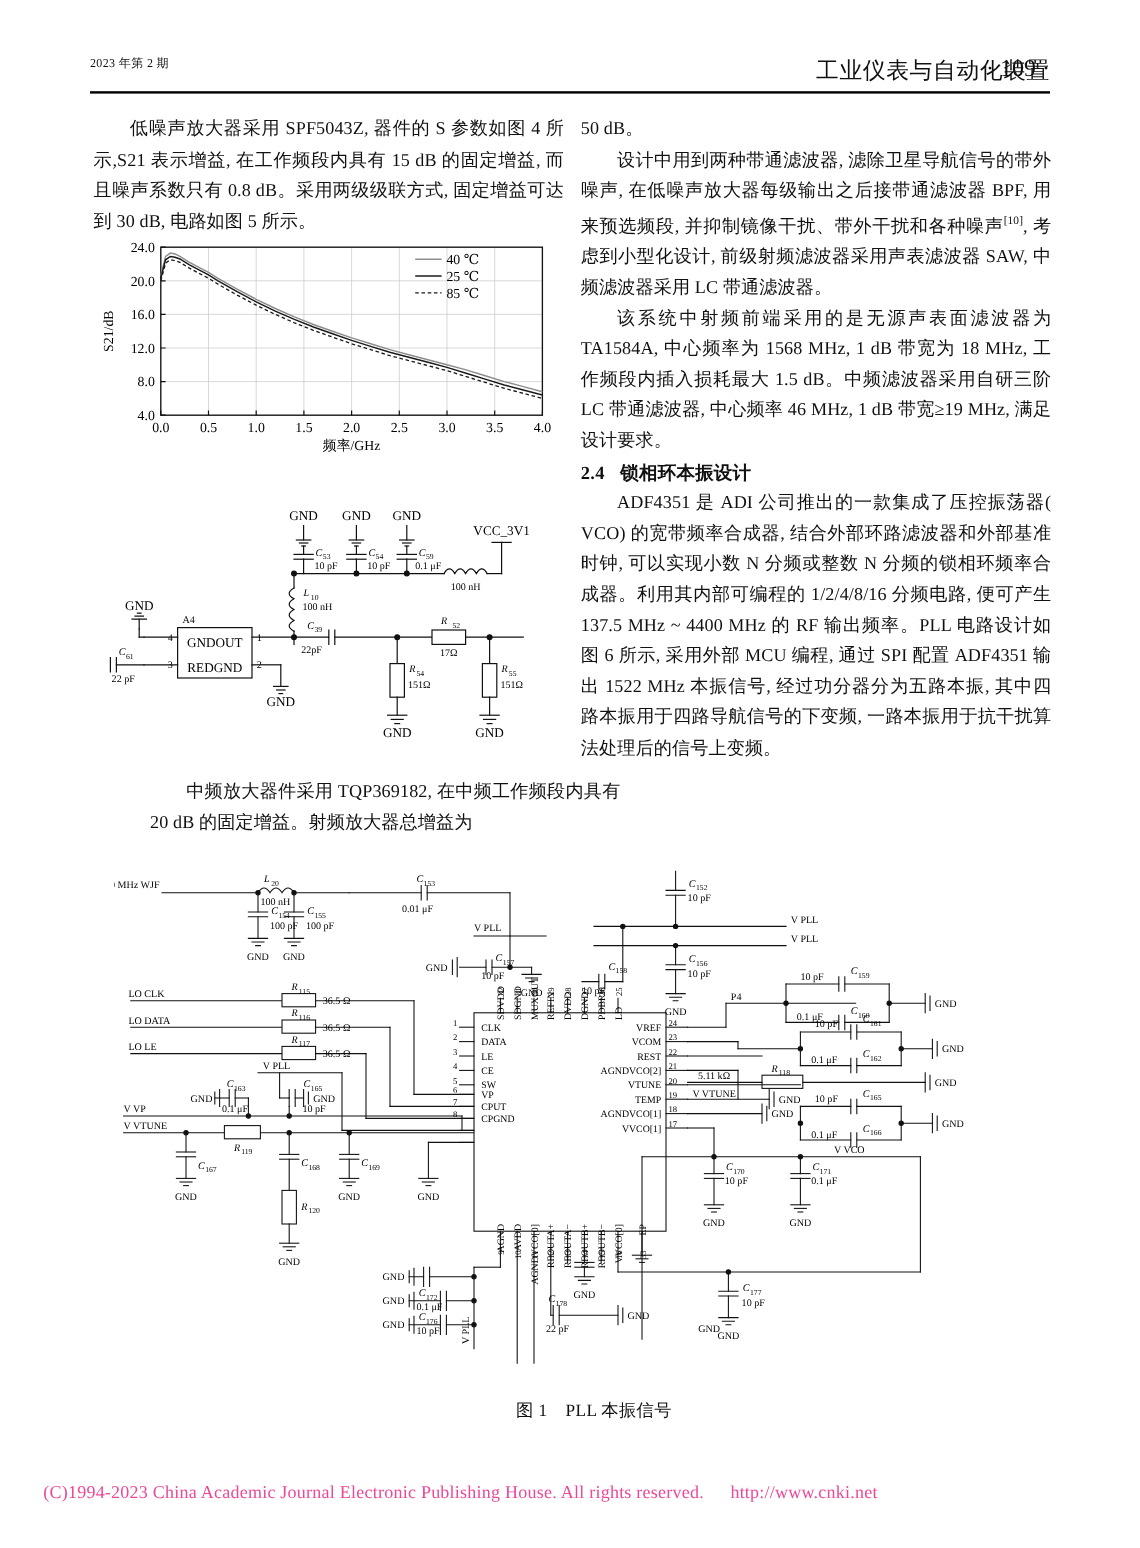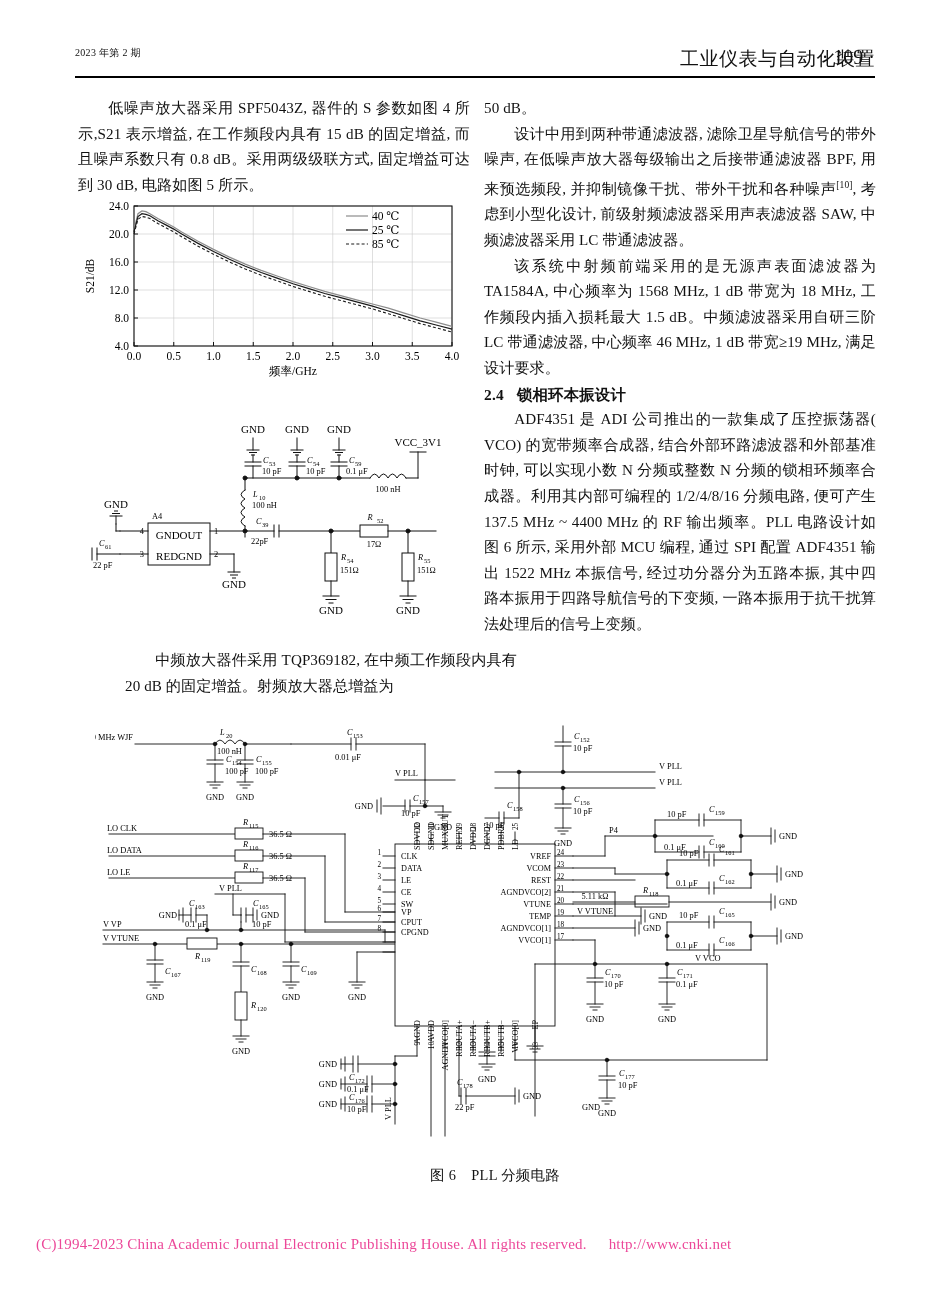--- a/index.html
+++ b/index.html
@@ -947,20 +947,20 @@
           <text x="381" y="326" font-size="7.2" transform="rotate(-90 381 326)" text-anchor="end">13</text>
           <text x="395" y="326" font-size="7.2" transform="rotate(-90 395 326)" text-anchor="end">14</text>
           <text x="409" y="326" font-size="7.2" transform="rotate(-90 409 326)" text-anchor="end">15</text>
           <text x="423" y="326" font-size="7.2" transform="rotate(-90 423 326)" text-anchor="end">16</text>
           <text x="443" y="304" font-size="8.2" transform="rotate(-90 443 304)" text-anchor="end">EP</text>
           <text x="443" y="326" font-size="7.2" transform="rotate(-90 443 326)" text-anchor="end">33</text>
         </g>
     </svg>
   </div>
   <div class="fig6cap figcap">
-    <span>图 6</span><span class="gap"></span><span>PLL 分频电路</span>
+    <span>图 1</span><span class="gap"></span><span>PLL 本振信号</span>
   </div>
 
   <div class="footer">
     <span>(C)1994-2023 China Academic Journal Electronic Publishing House. All rights reserved.</span><span class="url">http://www.cnki.net</span>
   </div>
 
 </div>
 
 </body></html>

